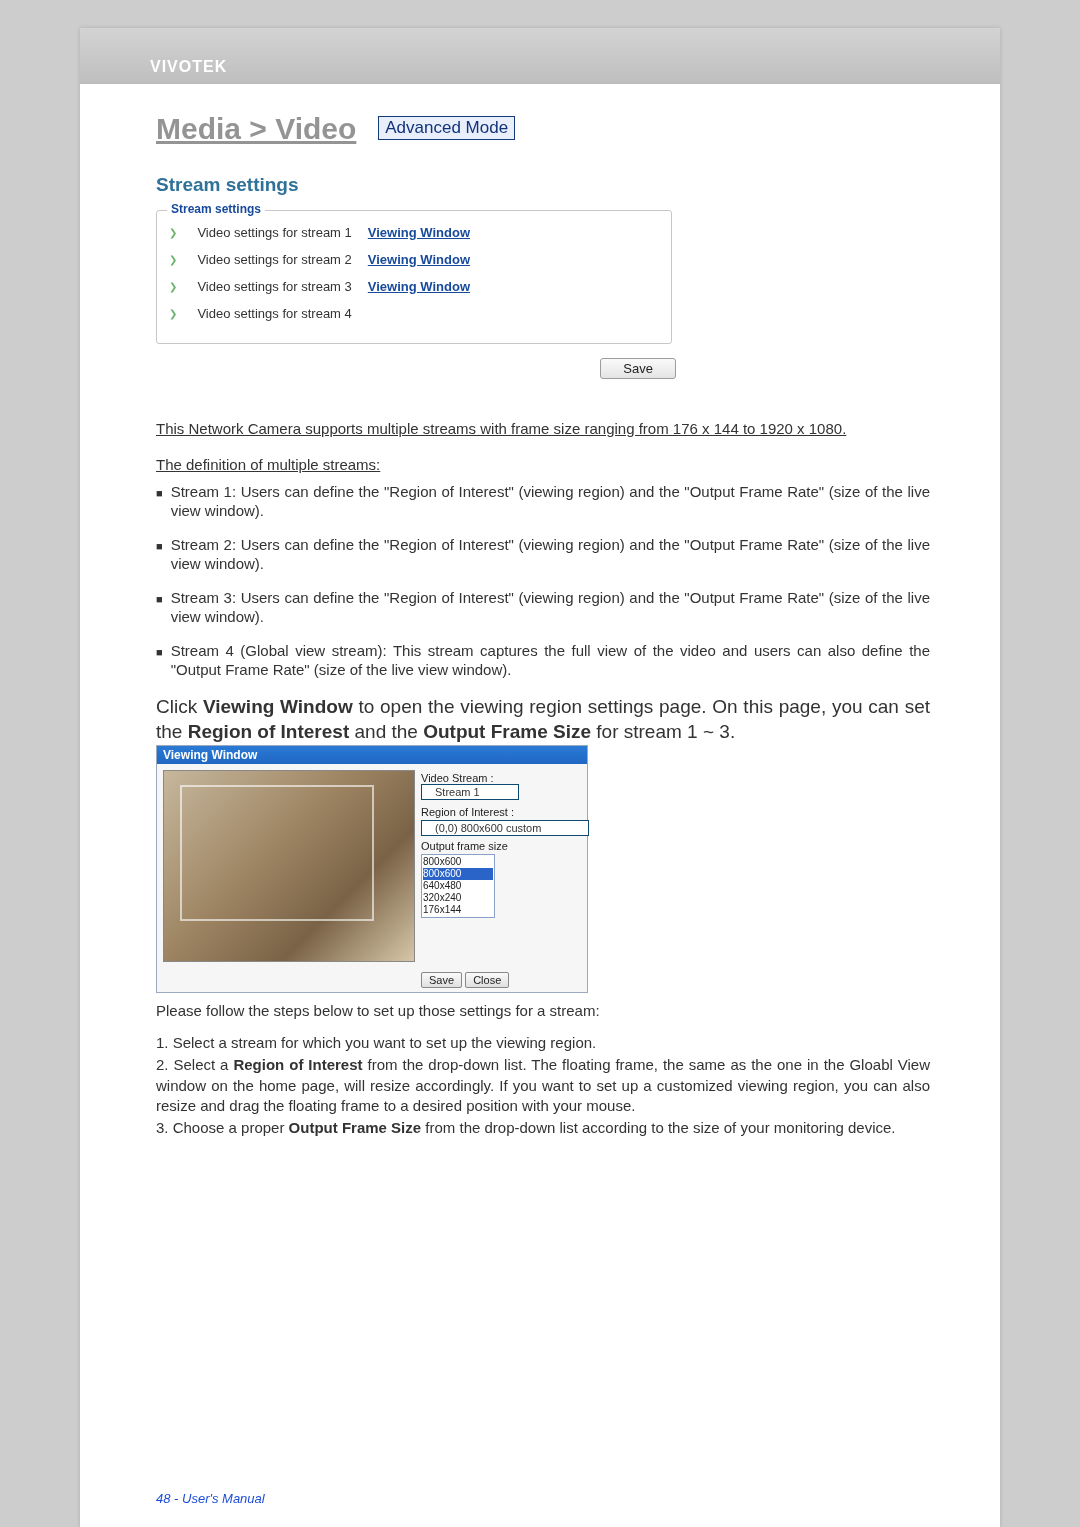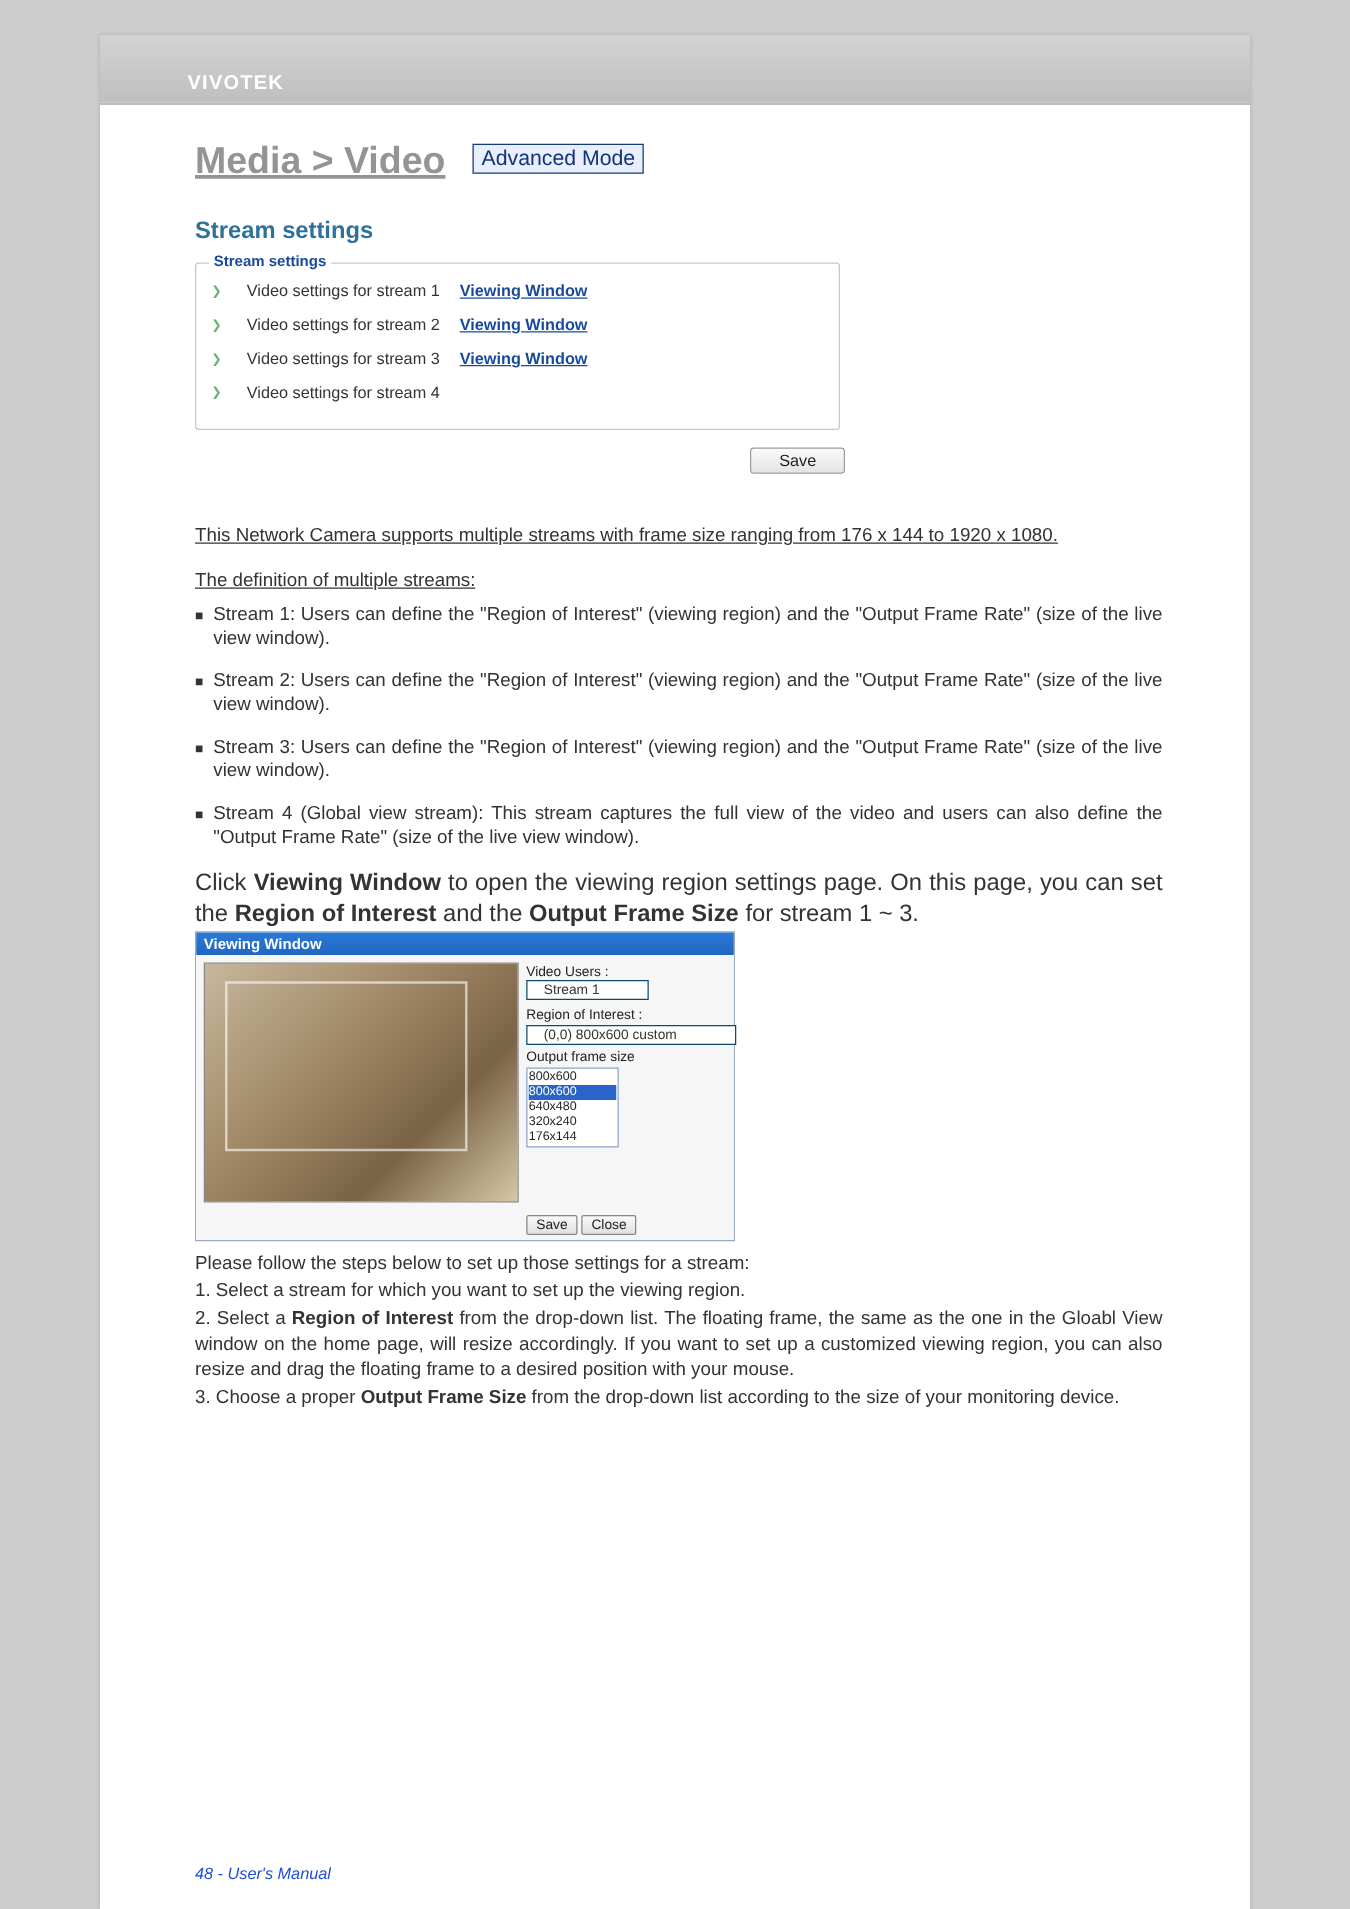--- a/index.html
+++ b/index.html
@@ -278,21 +278,21 @@
 
     <div class="click-para">
       <span>Click </span><b class="embold">Viewing Window</b><span> to open the viewing region settings page. On this page, you can set the </span><b class="embold">Region of Interest</b><span> and the </span><b class="embold">Output Frame Size</b><span> for stream 1 ~ 3.</span>
     </div>
 
     <div class="winshot">
       <div class="titlebar">Viewing Window</div>
       <div class="body">
         <div class="preview"></div>
         <div class="rpanel">
-          <span class="rlbl"><span>Video Users :</span>
+          <span class="rlbl"><span>Video Stream :</span>
             <span class="rselect" style="display:inline-block;width:70px">Stream 1</span>
           </span>
           <span class="rlbl">Region of Interest :</span>
           <div class="rselect">(0,0) 800x600 custom</div>
           <span class="rlbl">Output frame size</span>
           <div class="szlist">
             <div>800x600</div>
             <div class="sel">800x600</div>
             <div>640x480</div>
             <div>320x240</div>
@@ -300,21 +300,21 @@
           </div>
           <div class="btnrow">
             <span class="b">Save</span>
             <span class="b">Close</span>
           </div>
         </div>
       </div>
     </div>
 
     <div class="steps">Please follow the steps below to set up those settings for a stream:</div>
-    <div class="steps" style="margin-top:2px">1. Select a stream for which you want to set up the viewing region.</div>
+    <div class="steps" style="margin-top:12px">1. Select a stream for which you want to set up the viewing region.</div>
     <div class="steps" style="margin-top:2px">
       <span>2. Select a </span><b class="embold">Region of Interest</b><span> from the drop-down list. The floating frame, the same as the one in the Gloabl View window on the home page, will resize accordingly. If you want to set up a customized viewing region, you can also resize and drag the floating frame to a desired position with your mouse.</span>
     </div>
     <div class="steps" style="margin-top:2px">
       <span>3. Choose a proper </span><b class="embold">Output Frame Size</b><span> from the drop-down list according to the size of your monitoring device.</span>
     </div>
   </div>
 
   <div class="footer">48 - User's Manual</div>
 </div>

